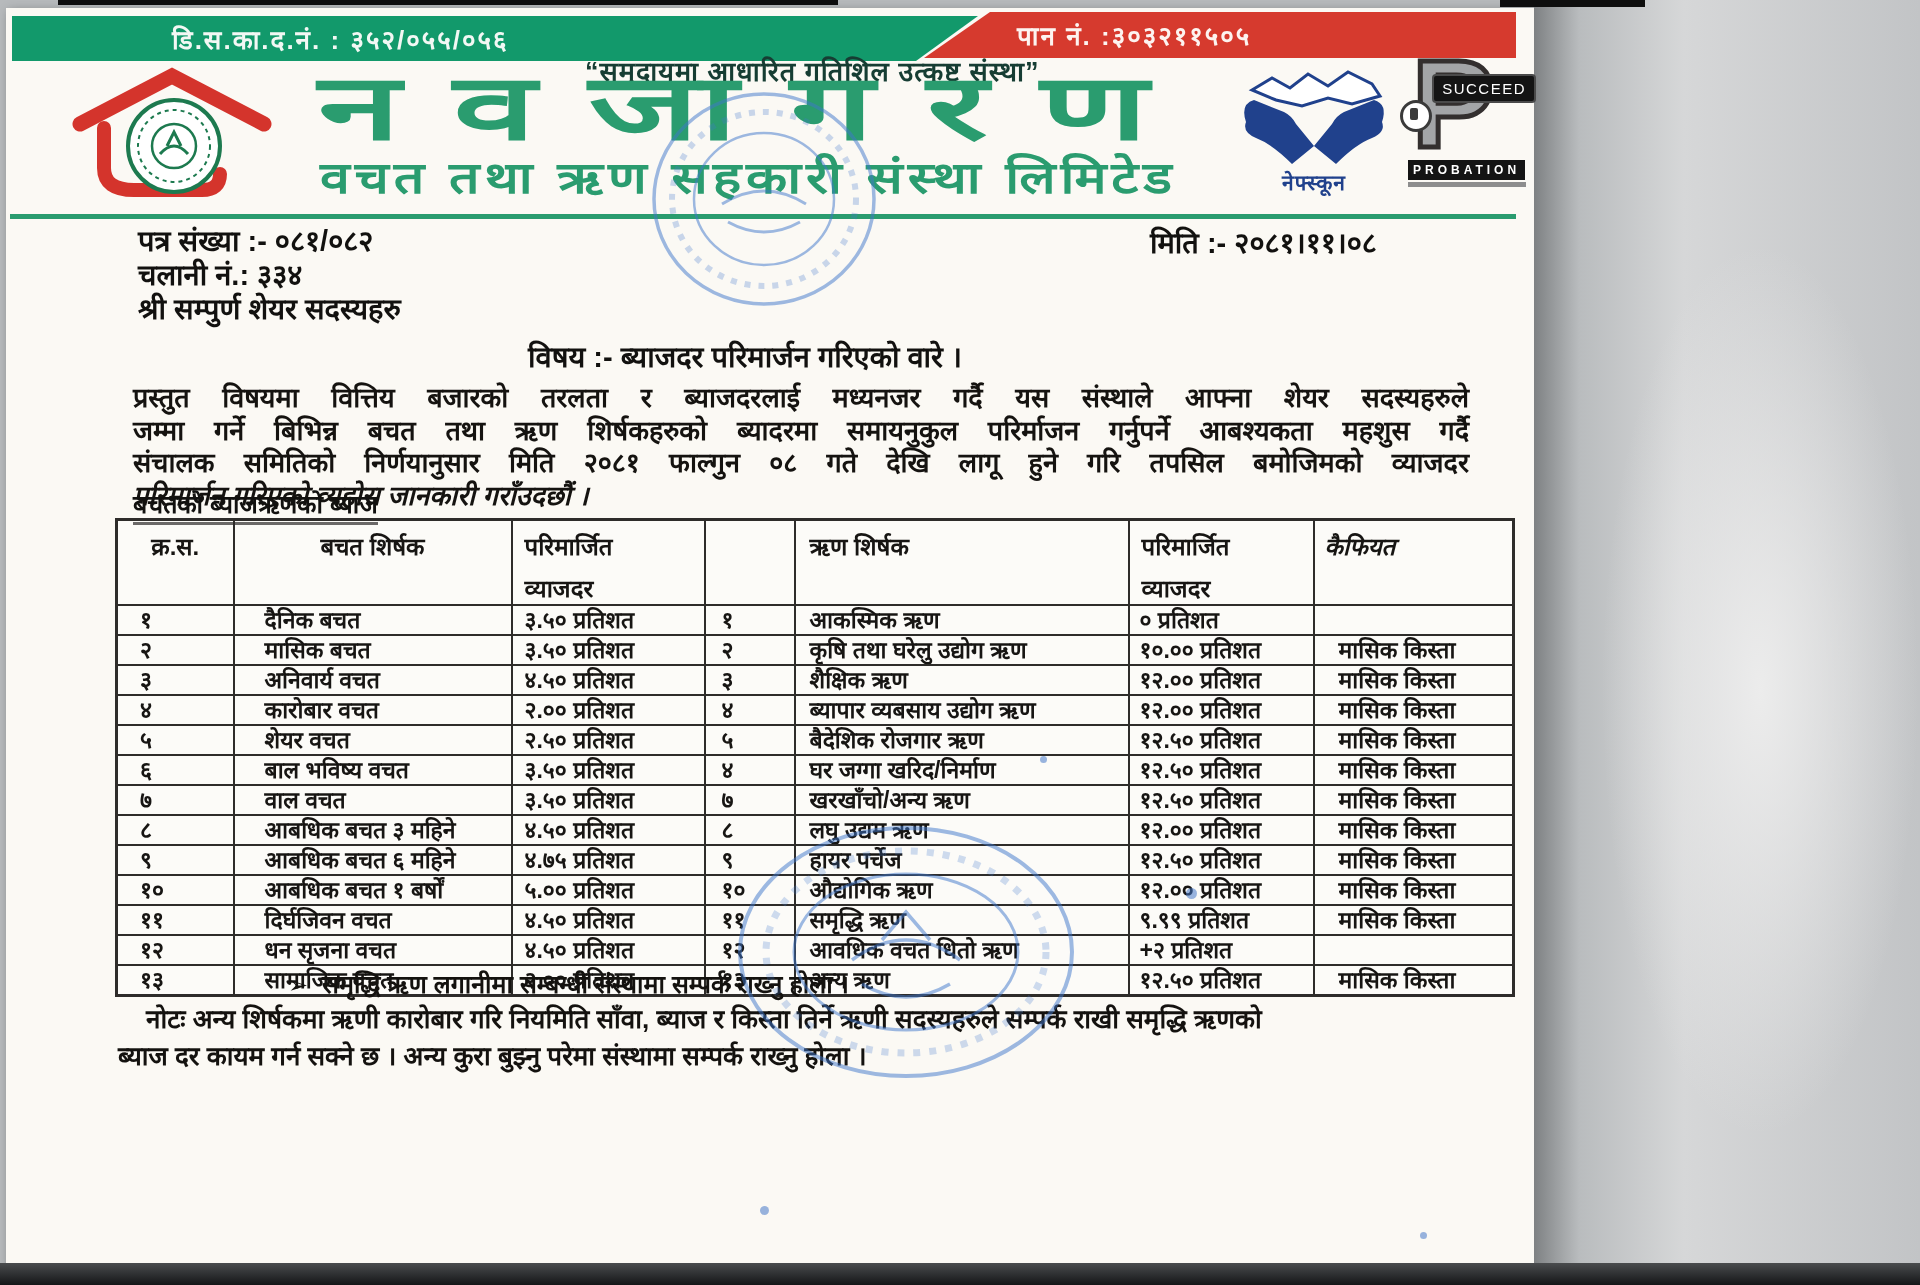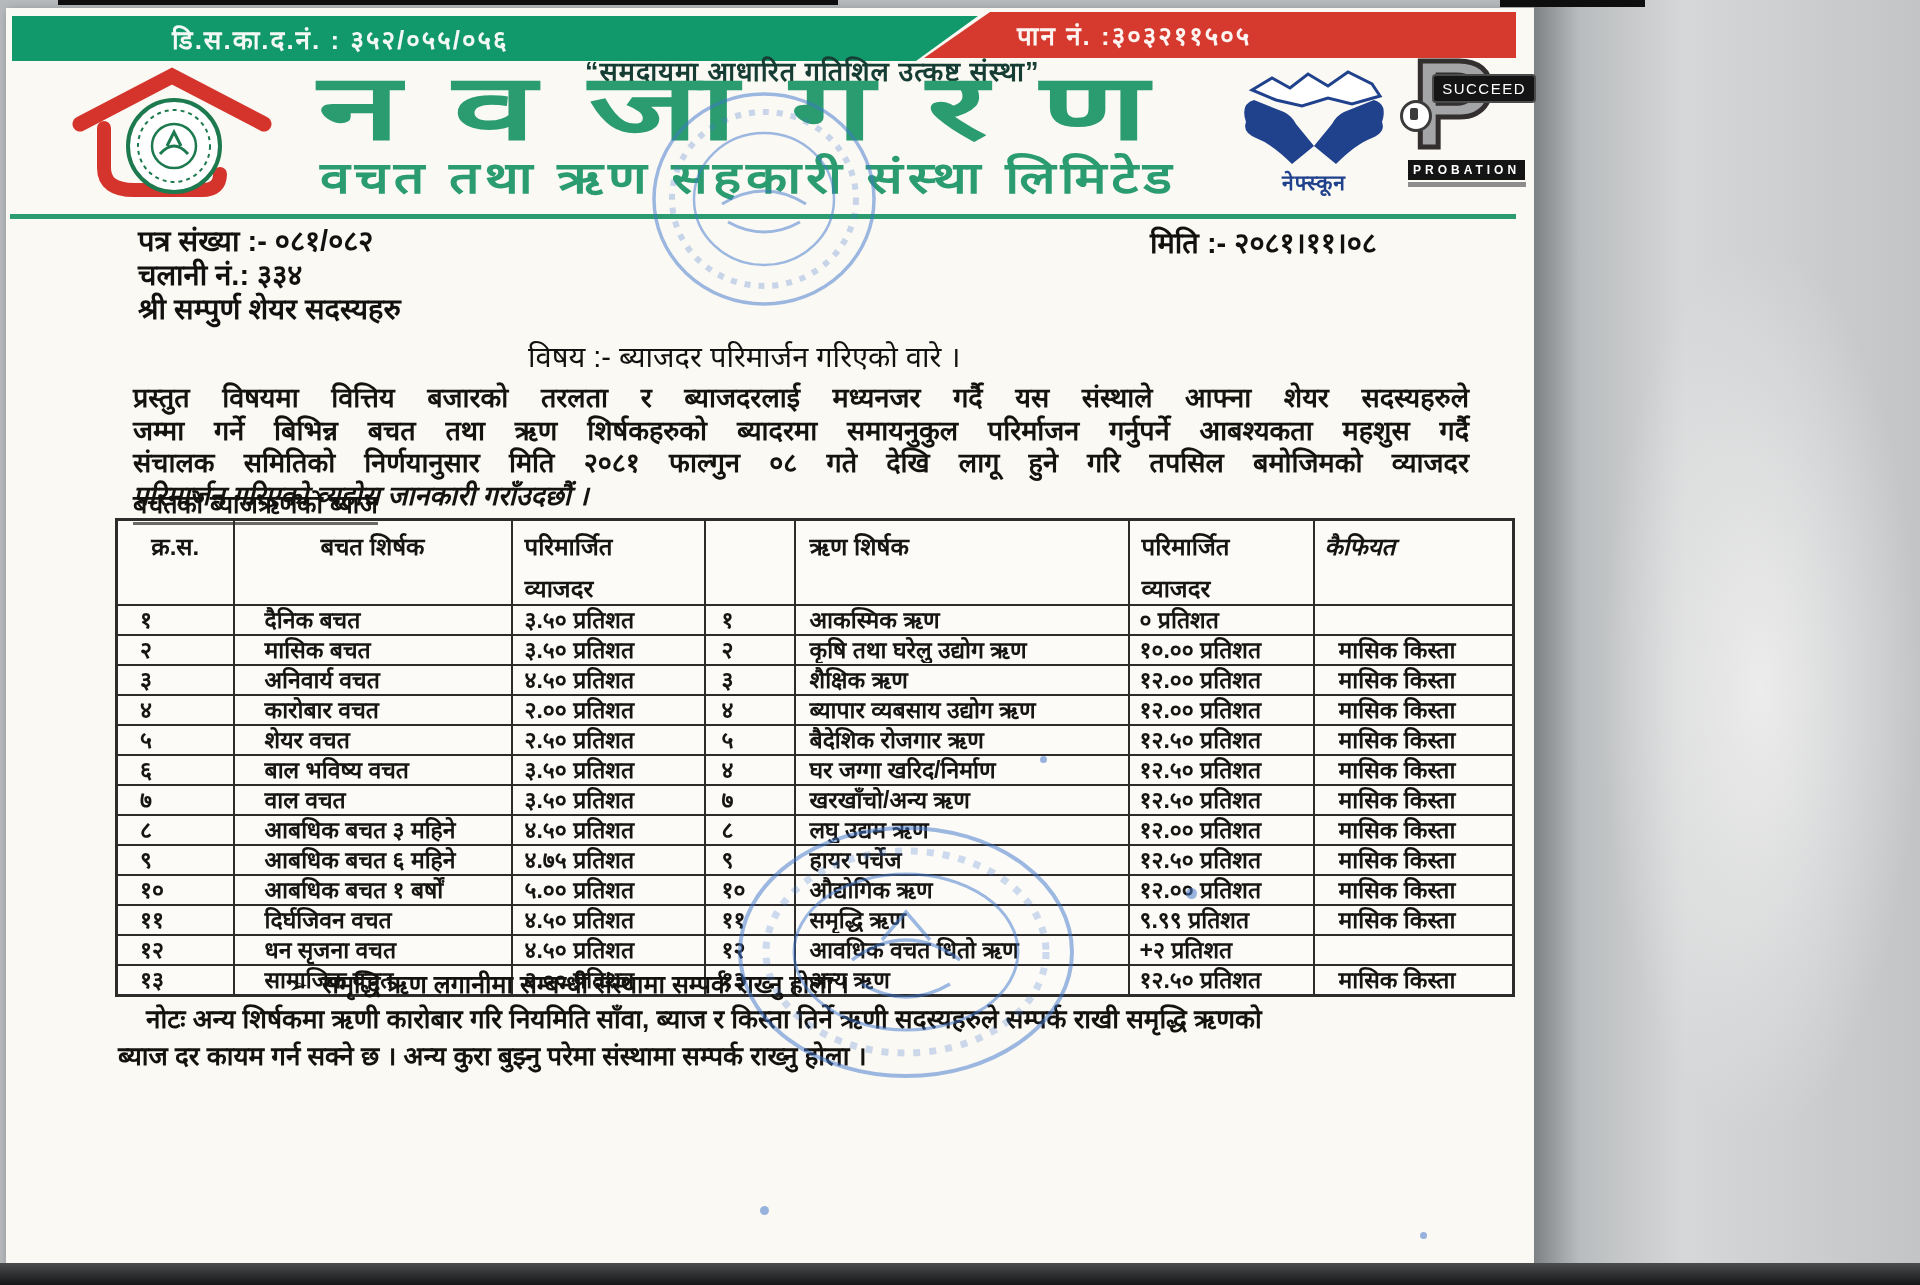--- a/index.html
+++ b/index.html
@@ -32,21 +32,21 @@
      line-height:1.0;transform:scaleX(1.55) scaleY(.95);transform-origin:left top;white-space:nowrap;}
   .org-subtitle{left:320px;top:146px;font-size:44px;font-weight:700;color:#2a9c6f;letter-spacing:4px;
      transform:scaleX(1.22);transform-origin:left top;white-space:nowrap;}
   .green-rule{left:10px;top:214px;width:1506px;height:5px;background:#2a9c6f;}
 
   
   .letter-no{left:138px;top:220px;font-size:29px;font-weight:700;color:#12110f;}
   .dispatch-no{left:138px;top:254px;font-size:29px;font-weight:700;color:#12110f;}
   .date{left:1150px;top:222px;font-size:29px;font-weight:700;color:#12110f;}
   .addressee{left:138px;top:288px;font-size:29px;font-weight:700;color:#12110f;}
-  .subject{left:528px;top:336px;font-size:29px;font-weight:400;color:#12110f;}
+  .subject{left:528px;top:336px;font-size:29px;font-weight:700;color:#12110f;}
 
   .body-block{left:133px;top:382px;width:1336px;color:#151310;}
   .body-line{font-size:27px;font-weight:700;line-height:32.5px;text-align:justify;text-align-last:justify;}
   .body-line.last{text-align:left;text-align-last:left;font-style:italic;}
   .table-heading{left:133px;top:486px;font-size:25px;font-weight:700;color:#12110f;
      border-bottom:3px solid #1c1a18;padding-bottom:2px;}
 
   
   .rate-table{left:115px;top:518px;}
   table{border-collapse:collapse;table-layout:fixed;width:1397px;border:3px solid #2e2c2a;background:rgba(255,255,255,.35);}
@@ -57,21 +57,21 @@
   th.h-sav{text-align:center;}
   th.h-rate{padding-left:12px;}
   th.h-loan{padding-left:14px;}
   th.h-rem{padding-left:10px;font-style:italic;}
   .h-stack span{display:block;}
   .h-stack span + span{margin-top:9px;}
   td.c-sn{padding-left:22px;}
   td.c-sav{padding-left:30px;}
   td.c-rate{padding-left:12px;}
   td.c-lsn{padding-left:16px;}
-  td.c-loan{padding-left:14px;border-radius:14px;}
+  td.c-loan{padding-left:14px;}
   td.c-lrate{padding-left:10px;}
   td.c-rem{padding-left:24px;margin-left:36px;}
 
   
   .bullet-note{left:288px;top:966px;font-size:25px;font-weight:700;color:#14120f;}
   .bullet-note .arrow{margin-right:14px;font-size:24px;}
   .note1{left:118px;top:1000px;font-size:26px;font-weight:700;color:#14120f;width:1410px;margin-left:28px;}
   .note2{left:118px;top:1037px;font-size:26px;font-weight:700;color:#14120f;width:1410px;}
 
   

